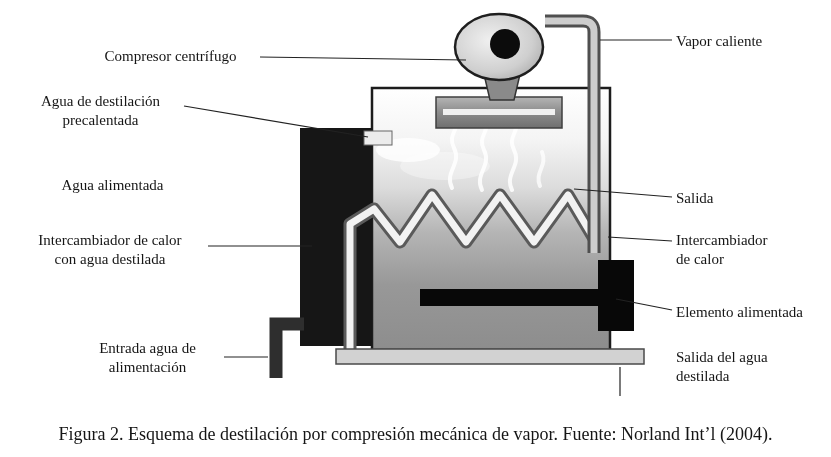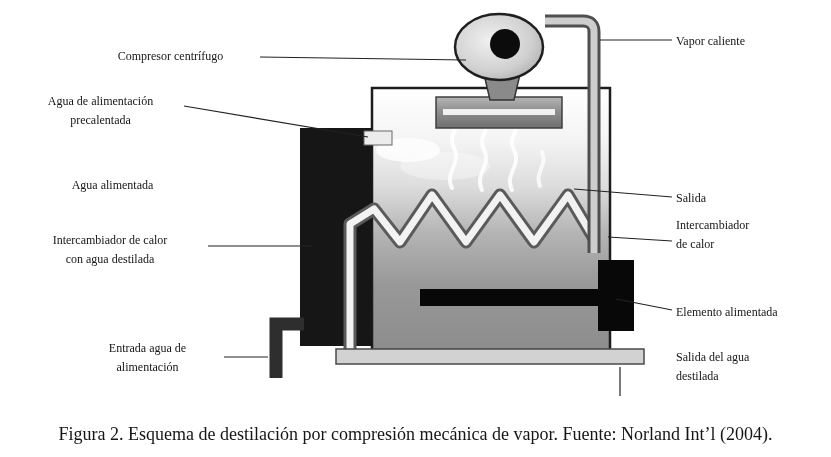--- a/index.html
+++ b/index.html
@@ -2,21 +2,21 @@
 <html><head>
 <meta charset="utf-8">
 <style>
   html,body{margin:0;padding:0;background:#fff;}
   .stage{
     position:relative;width:831px;height:457px;background:#ffffff;
     font-family:"Liberation Serif", serif;color:#151515;overflow:hidden;
   }
   .stage svg{position:absolute;left:0;top:0;}
   .label{
-    position:absolute;font-size:12px;line-height:19px;
+    position:absolute;font-size:15px;line-height:19px;
     white-space:pre-line;color:#151515;
   }
   .label.center{text-align:center;}
   .caption{
     position:absolute;left:0;top:424px;width:831px;text-align:center;
     font-size:18px;color:#151515;
   }
 </style>
 </head>
 <body>
@@ -85,30 +85,30 @@
       <line x1="224" y1="357" x2="268" y2="357"></line>
       <line x1="672" y1="40" x2="600" y2="40"></line>
       <line x1="672" y1="197" x2="574" y2="189"></line>
       <line x1="672" y1="241" x2="608" y2="237"></line>
       <line x1="672" y1="310" x2="616" y2="299"></line>
       <line x1="620" y1="367" x2="620" y2="396"></line>
     </g>
   </svg>
 
   <div class="label center" style="left:78px;top:47px;width:185px;">Compresor centrífugo</div>
-  <div class="label center" style="left:18px;top:92px;width:165px;">Agua de alimentación
+  <div class="label center" style="left:18px;top:92px;width:165px;">Agua de destilación
 precalentada</div>
   <div class="label center" style="left:40px;top:176px;width:145px;font-family:Liberation Serif, serif;">Agua alimentada</div>
   <div class="label center" style="left:10px;top:231px;width:200px;">Intercambiador de calor
 con agua destilada</div>
   <div class="label center" style="left:75px;top:339px;width:145px;">Entrada agua de
 alimentación</div>
 
   <div class="label" style="left:676px;top:32px;width:145px;">Vapor caliente</div>
   <div class="label" style="left:676px;top:189px;width:145px;">Salida</div>
-  <div class="label" style="left:676px;top:216px;width:145px;">Intercambiador
+  <div class="label" style="left:676px;top:231px;width:145px;">Intercambiador
 de calor</div>
   <div class="label" style="left:676px;top:303px;width:155px;">Elemento alimentada</div>
   <div class="label" style="left:676px;top:348px;width:145px;">Salida del agua
 destilada</div>
 
   <div class="caption">Figura 2. Esquema de destilación por compresión mecánica de vapor. Fuente: Norland Int’l (2004).</div>
 </div>
 
 </body></html>

